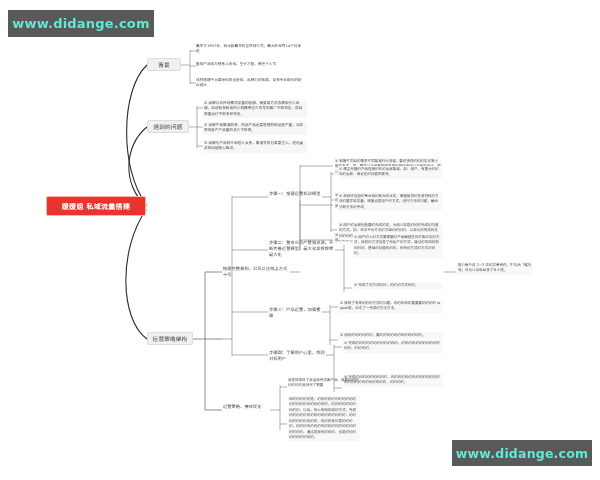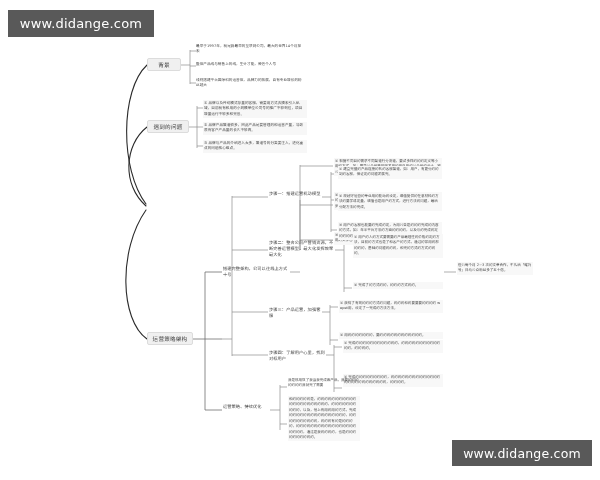--- a/index.html
+++ b/index.html
@@ -8,23 +8,23 @@
     width:600px;height:480px;
     background:#ffffff;
     font-family:"DejaVu Sans","Liberation Sans",sans-serif;
     position:relative;overflow:hidden;
   }
   #canvas{position:absolute;inset:0;width:600px;height:480px;}
   #edges{position:absolute;left:0;top:0;width:600px;height:480px;pointer-events:none;}
 
   
   .watermark{
-    position:absolute;background:#595959;color:#ffffff;
+    position:absolute;background:#595959;color:#5eead4;
     font-family:"DejaVu Sans","Liberation Sans",sans-serif;
-    font-weight:normal;letter-spacing:.2px;
+    font-weight:bold;letter-spacing:.2px;
     display:flex;align-items:center;justify-content:center;
   }
   #wm-top{left:8px;top:10px;width:146px;height:27px;font-size:13px;}
   #wm-bottom{left:452px;top:440px;width:140px;height:26px;font-size:12.5px;}
 
   
   .node{position:absolute;box-sizing:border-box;}
 
   .root{
     left:46px;top:196px;width:100px;height:20px;
@@ -148,20 +148,21 @@
 
       <path d="M270,410 H280"></path>
       <path d="M280,385 V430"></path>
       <path d="M280,387 H287"></path>
       <path d="M280,424 H287"></path>
 
       <path d="M444,272 H456"></path>
     </g>
   </svg>
 
+  <div class="node root">媛媛姐 私域流量搭建</div>
 
   <div class="node branch" id="branch-0">背景</div>
 
   <div class="node leaf" style="left:196px;top:44px;width:108px;">最早于1997年，就是我最早的互联网公司，最大的世界14个月探索</div>
   <div class="node leaf" style="left:196px;top:62px;width:108px;">整体产品线与销售上的线，生计才能，微信个人号</div>
   <div class="node leaf" style="left:196px;top:78px;width:108px;">线视搭建平台国际科的运营体，品牌力的拓展，自有专业增长的粉丝越大</div>
 
   <div class="node branch" id="branch-1">遇到的问题</div>
 
   <div class="node leaf leaf-strip" style="left:203px;top:100px;width:104px;padding:1px 1px;">① 品牌以及传统模式存量的客服，需要用方式去摸索引入私域，目前就有和用的小规模单位公司号的推广不够到位，项目增量运行不够多和完善。</div>

